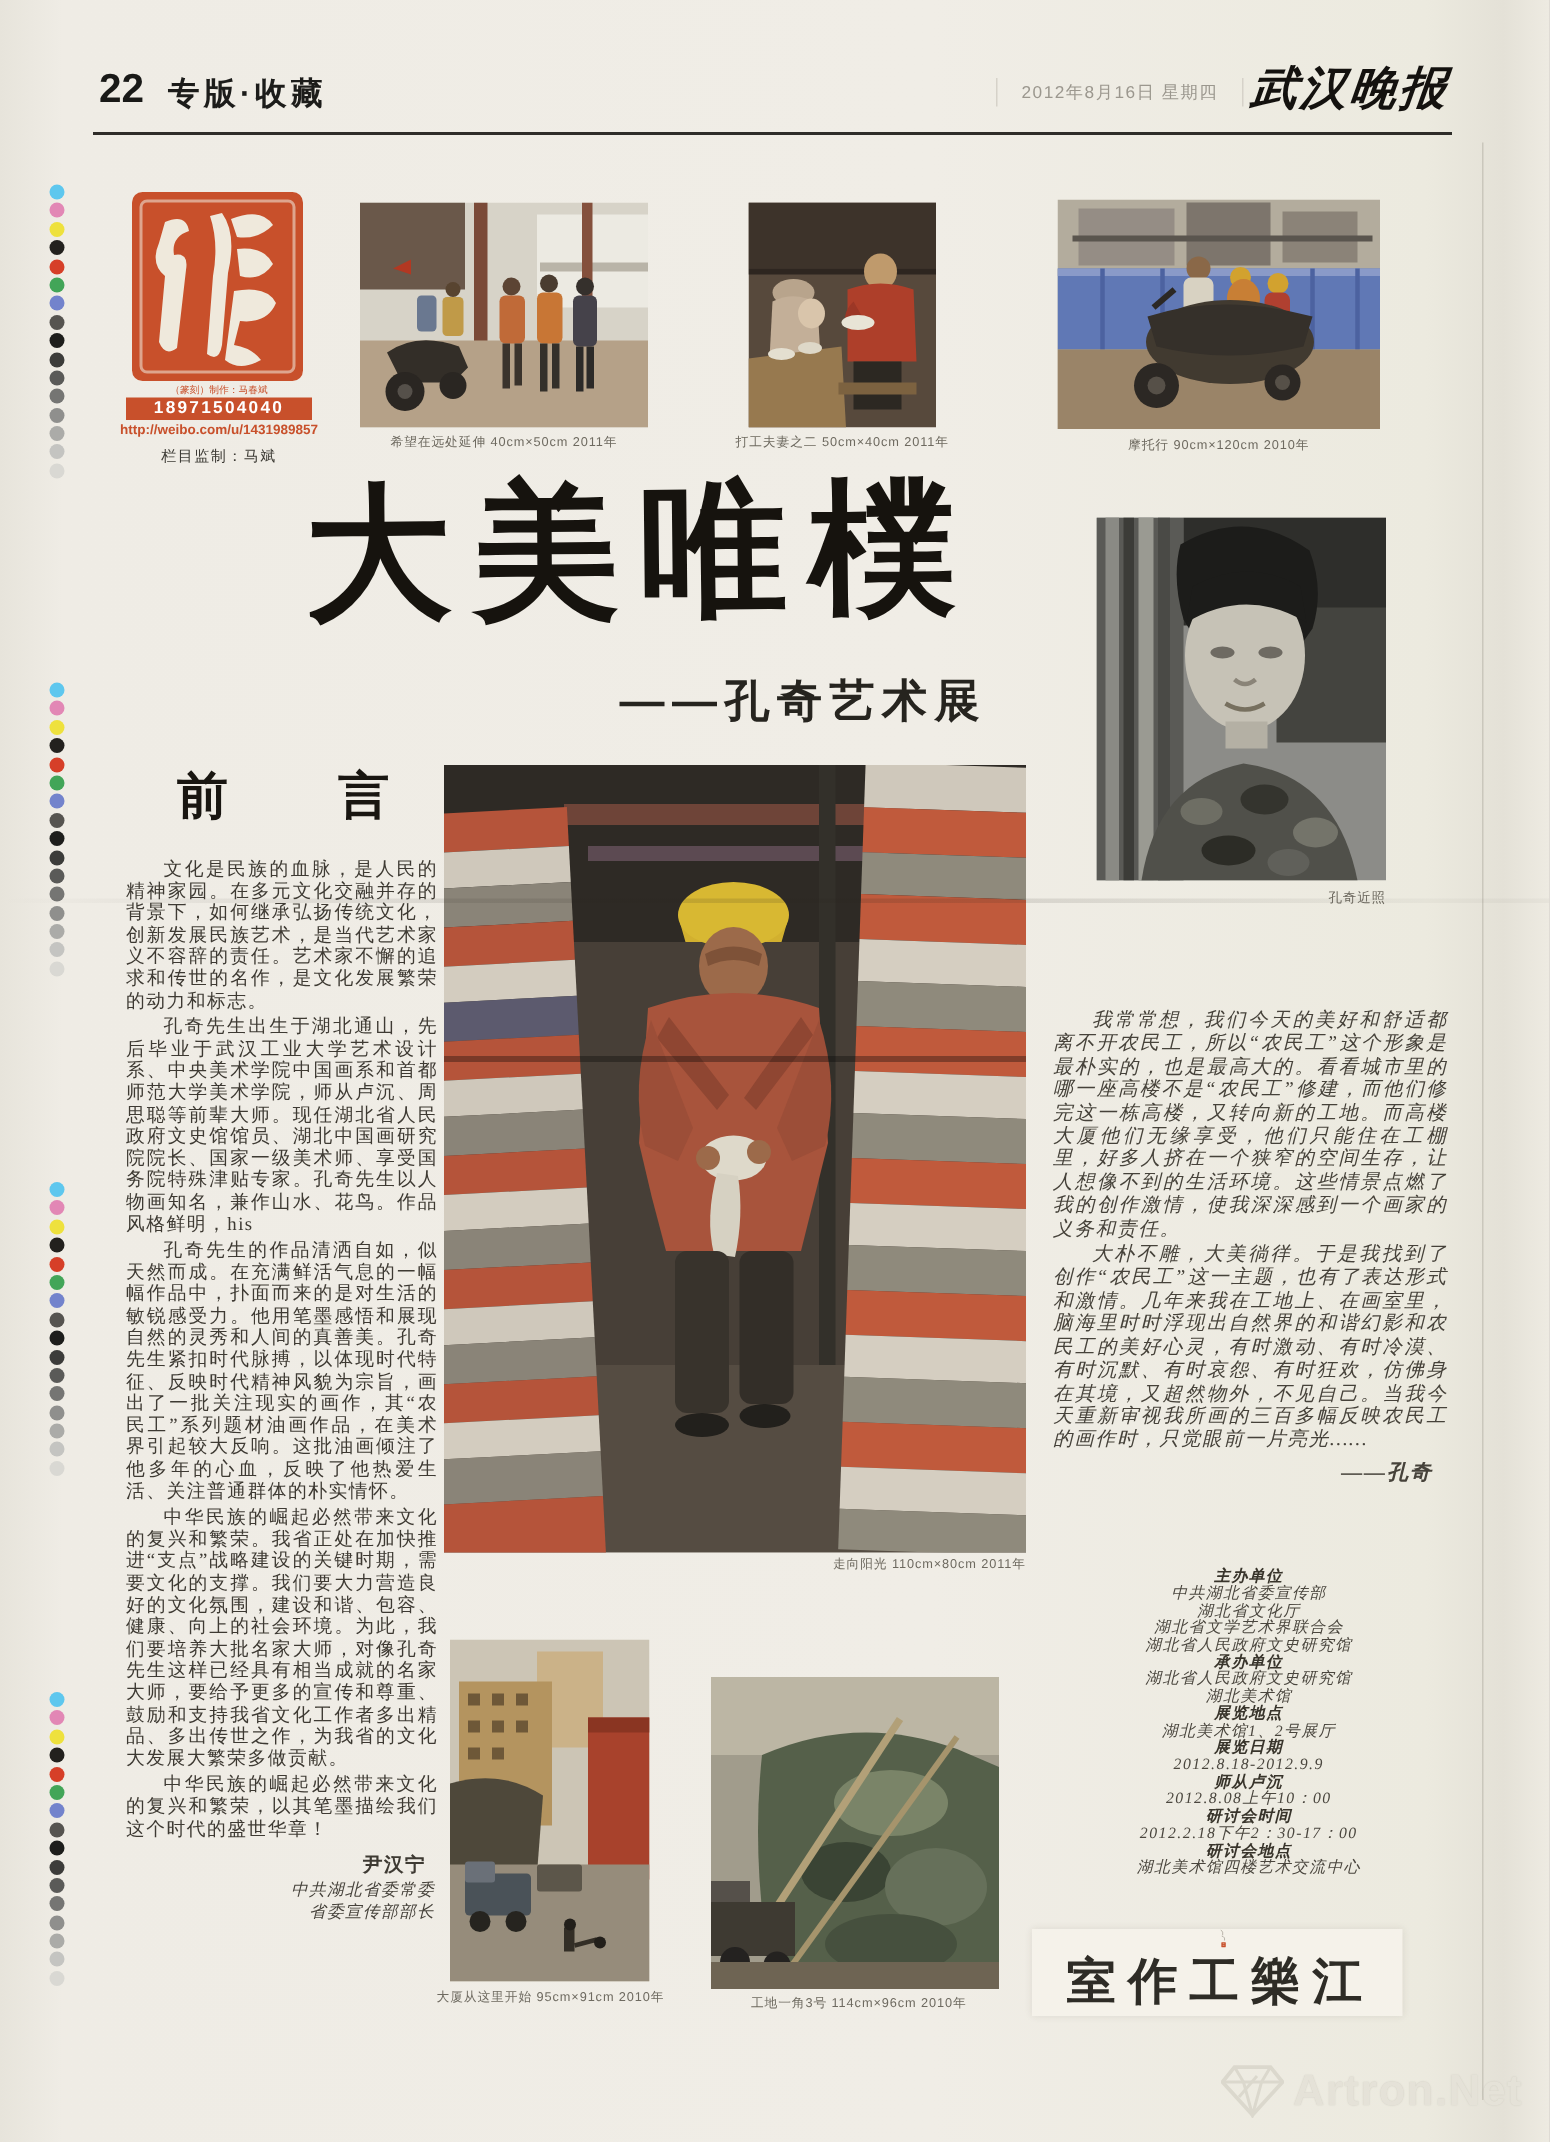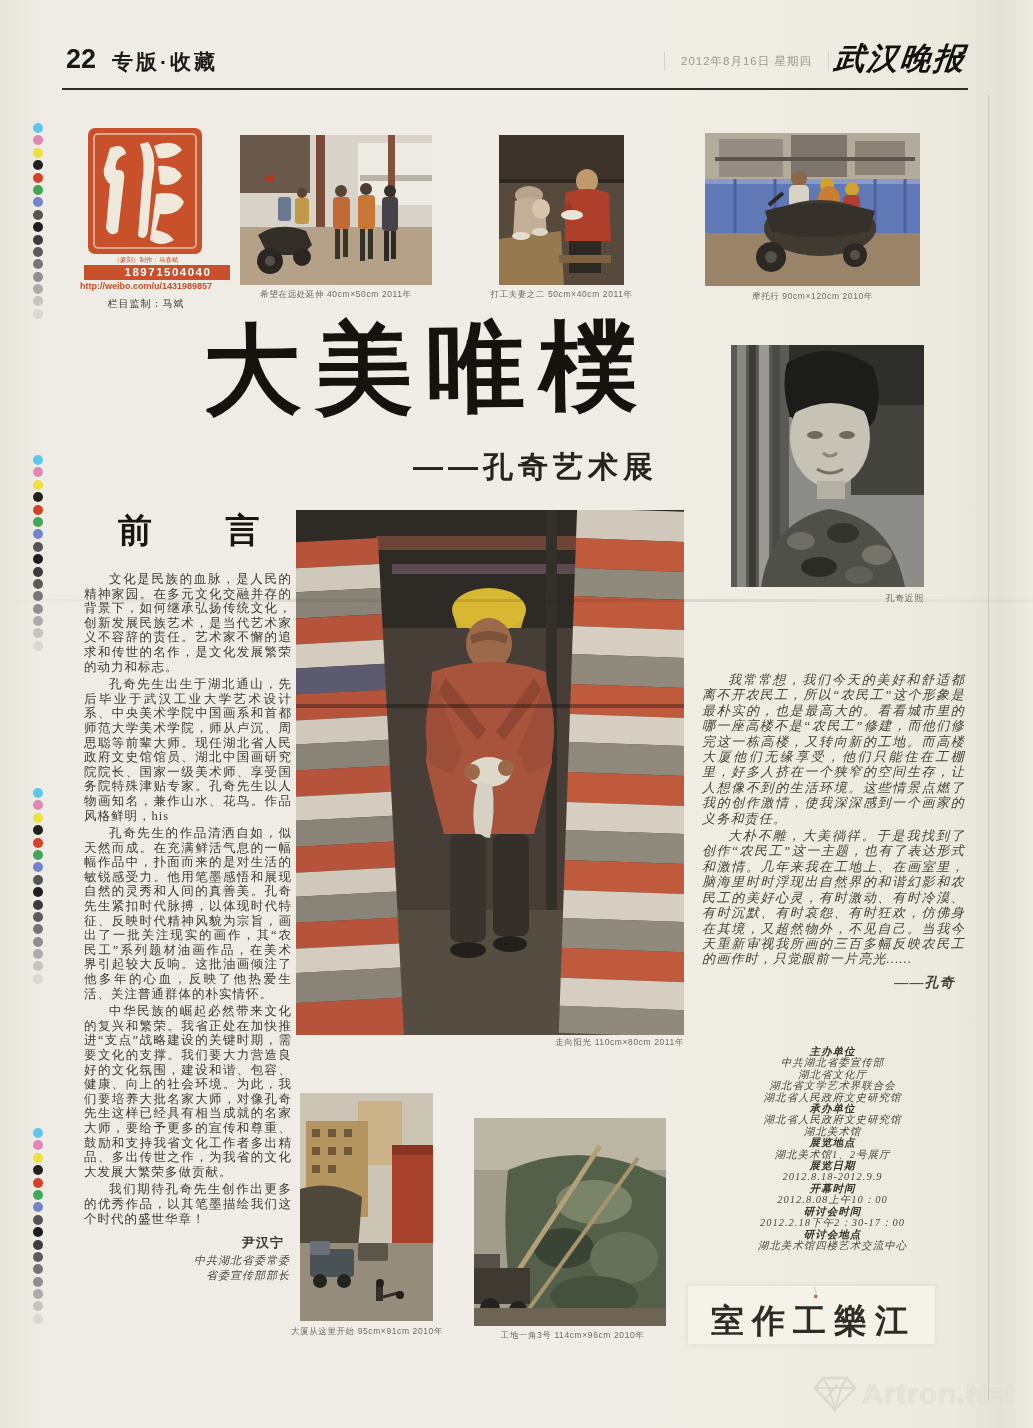--- a/index.html
+++ b/index.html
@@ -18,21 +18,21 @@
     border-left:1px solid #d6d2c9;border-right:1px solid #d6d2c9;padding:2px 16px;}
   .hdr-mast{left:834px;top:38px;font-size:31px;font-weight:bold;font-style:italic;
     font-family:"Liberation Serif",serif;transform:skewX(-6deg);letter-spacing:2px;color:#14120f;}
   .hdr-line{left:62px;top:88px;width:906px;height:2px;background:#2f2d29;}
   
   .reg{left:33px;width:12px;display:flex;flex-direction:column;}
   .dot{width:10px;height:10px;border-radius:50%;margin-bottom:2.4px;}
   
   .seal-maker{left:82px;top:256px;width:128px;font-size:6.5px;color:#c8502b;text-align:center;}
   .seal-phone{left:84px;top:265px;width:124px;height:15px;background:#c8502b;color:#fff;
-    font-weight:bold;font-size:11.5px;text-align:center;line-height:15px;letter-spacing:1.5px;padding-left:22px;}
+    font-weight:bold;font-size:11.5px;text-align:center;line-height:15px;letter-spacing:1.5px;}
   .seal-url{left:74px;top:281px;width:144px;font-size:9px;font-weight:bold;color:#c8502b;text-align:center;}
   .seal-credit{left:84px;top:297px;width:124px;font-size:10px;color:#3c3a34;text-align:center;letter-spacing:1px;}
   
   .cap{font-size:8.5px;color:#6e6a60;text-align:center;letter-spacing:0.6px;}
   
   .title-main{left:203px;top:320px;font-size:98px;line-height:1;font-weight:900;color:#16130e;
     font-family:"Liberation Serif",serif;letter-spacing:14px;transform:rotate(-0.6deg);}
   .title-sub{left:413px;top:447px;font-size:30px;font-weight:600;color:#26241f;letter-spacing:5px;}
   
   .pre-head{left:118px;top:508px;font-size:34px;font-weight:bold;letter-spacing:32px;color:#191611;}
@@ -243,21 +243,21 @@
 
   <div class="abs title-main">大美唯樸</div>
   <div class="abs title-sub">——孔奇艺术展</div>
 
   <div class="abs pre-head">前 言</div>
   <div class="abs pre-body">
     <p>文化是民族的血脉，是人民的精神家园。在多元文化交融并存的背景下，如何继承弘扬传统文化，创新发展民族艺术，是当代艺术家义不容辞的责任。艺术家不懈的追求和传世的名作，是文化发展繁荣的动力和标志。</p>
     <p>孔奇先生出生于湖北通山，先后毕业于武汉工业大学艺术设计系、中央美术学院中国画系和首都师范大学美术学院，师从卢沉、周思聪等前辈大师。现任湖北省人民政府文史馆馆员、湖北中国画研究院院长、国家一级美术师、享受国务院特殊津贴专家。孔奇先生以人物画知名，兼作山水、花鸟。作品风格鲜明，his</p>
     <p>孔奇先生的作品清洒自如，似天然而成。在充满鲜活气息的一幅幅作品中，扑面而来的是对生活的敏锐感受力。他用笔墨感悟和展现自然的灵秀和人间的真善美。孔奇先生紧扣时代脉搏，以体现时代特征、反映时代精神风貌为宗旨，画出了一批关注现实的画作，其“农民工”系列题材油画作品，在美术界引起较大反响。这批油画倾注了他多年的心血，反映了他热爱生活、关注普通群体的朴实情怀。</p>
     <p>中华民族的崛起必然带来文化的复兴和繁荣。我省正处在加快推进“支点”战略建设的关键时期，需要文化的支撑。我们要大力营造良好的文化氛围，建设和谐、包容、健康、向上的社会环境。为此，我们要培养大批名家大师，对像孔奇先生这样已经具有相当成就的名家大师，要给予更多的宣传和尊重、鼓励和支持我省文化工作者多出精品、多出传世之作，为我省的文化大发展大繁荣多做贡献。</p>
-    <p>我们期待孔奇先生创作出更多的优秀作品，以其笔墨描绘我们这个时代的盛世华章！</p>
+    <p>中华民族的崛起必然带来文化的复兴和繁荣，以其笔墨描绘我们这个时代的盛世华章！</p>
     <div class="pre-signer">尹汉宁</div>
     <div class="pre-title-line">中共湖北省委常委</div>
     <div class="pre-title-line">省委宣传部部长</div>
   </div>
 
   <svg class="abs" style="left:296px;top:510px;" width="388" height="525" viewBox="0 0 388 525">
     <rect width="388" height="525" fill="#473f37"></rect>
     <rect width="388" height="118" fill="#2e2a25"></rect>
     <rect x="80" y="26" width="230" height="14" fill="#6e4438"></rect>
     <rect x="96" y="54" width="200" height="10" fill="#5c4a52"></rect>
@@ -365,21 +365,21 @@
     <div>湖北省文化厅</div>
     <div>湖北省文学艺术界联合会</div>
     <div>湖北省人民政府文史研究馆</div>
     <div class="info-label">承办单位</div>
     <div>湖北省人民政府文史研究馆</div>
     <div>湖北美术馆</div>
     <div class="info-label">展览地点</div>
     <div>湖北美术馆1、2号展厅</div>
     <div class="info-label">展览日期</div>
     <div>2012.8.18-2012.9.9</div>
-    <div class="info-label">开幕时间</div>
+    <div class="info-label">师从卢沉</div>
     <div>2012.8.08上午10：00</div>
     <div class="info-label">研讨会时间</div>
     <div>2012.2.18下午2：30-17：00</div>
     <div class="info-label">研讨会地点</div>
     <div>湖北美术馆四楼艺术交流中心</div>
   </div>
 
   <svg class="abs" style="left:300px;top:1093px;" width="133" height="228" viewBox="0 0 133 228">
     <rect width="133" height="228" fill="#ccc5b5"></rect>
     <rect x="58" y="8" width="44" height="64" fill="#cbb288"></rect>

